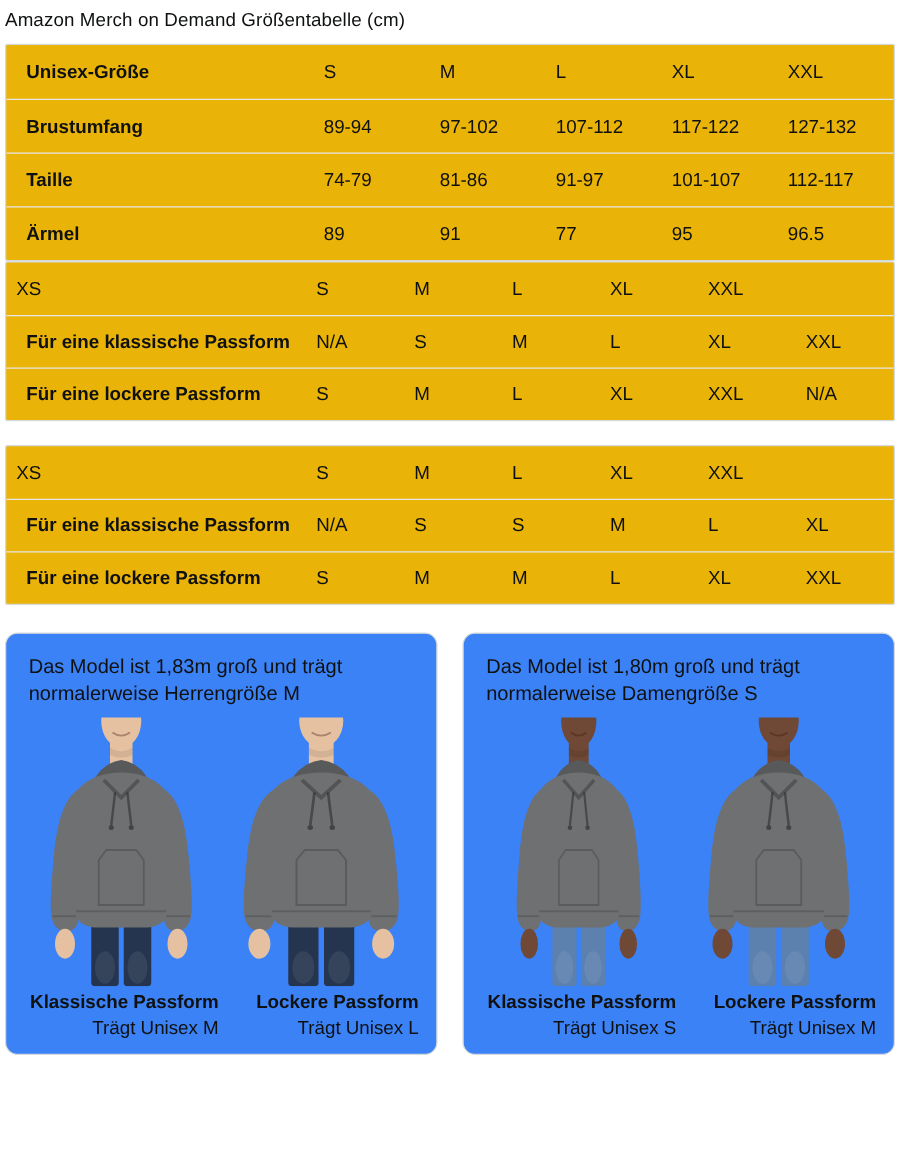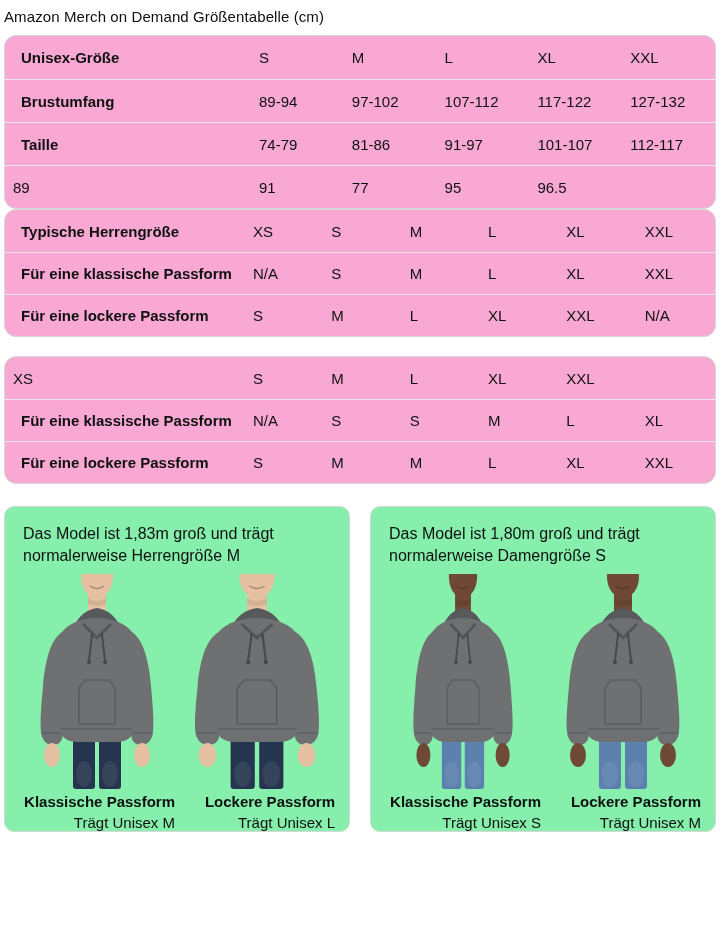--- a/index.html
+++ b/index.html
@@ -18,37 +18,37 @@
   html,body{background:#fff;}
   body{
     width:720px;height:925px;overflow:hidden;
     font-family:"Liberation Sans","DejaVu Sans",sans-serif;
     color:var(--text);
   }
   .page{width:720px;height:814px;padding:6px 4px 0;}
   .page-title{font-size:15px;font-weight:400;margin:2px 0 10px;letter-spacing:.1px;}
   .table{
     border:1px solid var(--border);
-    border-radius:12px;
-    background:#f9a8d4;
+    border-radius:2px;
+    background:#eab308;
     overflow:hidden;
   }
   .trow{display:grid;align-items:center;}
   .trow + .trow{border-top:1px solid var(--separator);}
   .size-table .trow{height:43px;grid-template-columns:246px repeat(5,1fr);}
   .fit-table .trow{height:42px;grid-template-columns:240px repeat(6,1fr);}
   .tlabel{font-weight:700;font-size:15px;padding-left:16px;white-space:nowrap;}
   .tcell{font-size:15px;padding-left:8px;white-space:nowrap;}
   .measurement-note{font-size:13.5px;margin-top:12px;}
   .section-heading{font-size:15px;font-weight:400;margin:25px 0 10px;}
   .fit-table + .fit-table{margin-top:19px;}
   .cards{display:flex;gap:20px;margin-top:22px;}
   .card{
     flex:1;border:1px solid var(--border);border-radius:10px;
-    padding:14px 12px 0;background:#86efac;
+    padding:14px 12px 12px;background:#3b82f6;
   }
   .card-desc{font-size:16px;line-height:1.4;padding:2px 6px 0;}
   .figs{display:flex;justify-content:space-between;margin-top:6px;padding:0 2px;}
   .fig{width:156px;text-align:right;}
   .fig{--fig-skin:var(--skin-male);--fig-jeans:var(--jeans-male);
        --fig-hoodie:var(--hoodie);--fig-hoodie-dark:var(--hoodie-dark);}
   .card.female .fig{--fig-skin:var(--skin-female);--fig-jeans:var(--jeans-female);}
   .fig svg{display:block;margin:0 auto;}
   .fit-type-label{font-size:15px;font-weight:700;margin-top:4px;white-space:nowrap;}
   .worn-size-label{font-size:15px;margin-top:4px;white-space:nowrap;}
@@ -119,33 +119,33 @@
     </div>
     <div class="trow">
       <div class="tlabel">Taille</div>
       <div class="tcell">74-79</div>
       <div class="tcell">81-86</div>
       <div class="tcell">91-97</div>
       <div class="tcell">101-107</div>
       <div class="tcell">112-117</div>
     </div>
     <div class="trow">
+      <div class="tlabel">Ärmel</div>
       <div class="tcell">89</div>
       <div class="tcell">91</div>
       <div class="tcell">77</div>
       <div class="tcell">95</div>
       <div class="tcell">96.5</div>
     </div>
   </div>
 
 
 
   <div class="table fit-table">
     <div class="trow">
-      <div class="tlabel">Typische Herrengröße</div>
       <div class="tcell">XS</div>
       <div class="tcell">S</div>
       <div class="tcell">M</div>
       <div class="tcell">L</div>
       <div class="tcell">XL</div>
       <div class="tcell">XXL</div>
     </div>
     <div class="trow">
       <div class="tlabel">Für eine klassische Passform</div>
       <div class="tcell">N/A</div>

